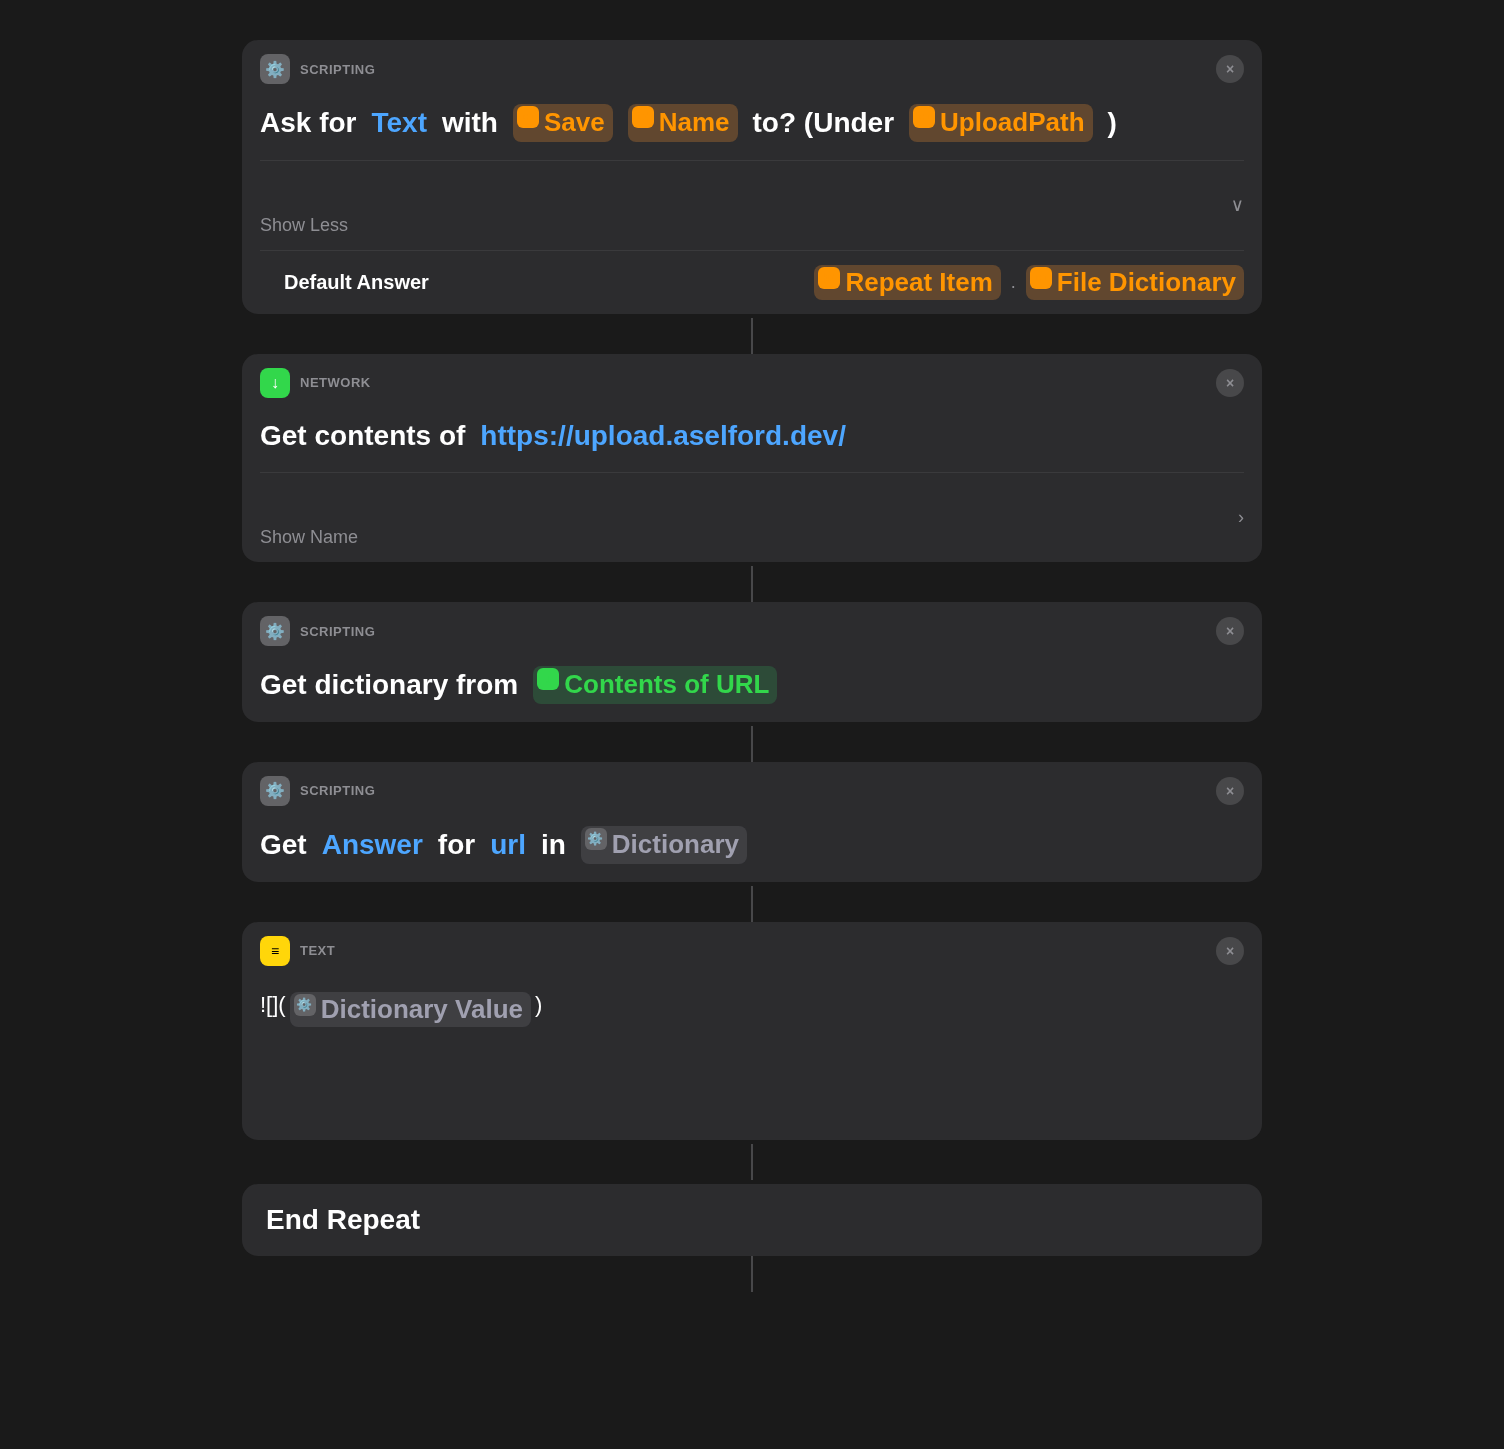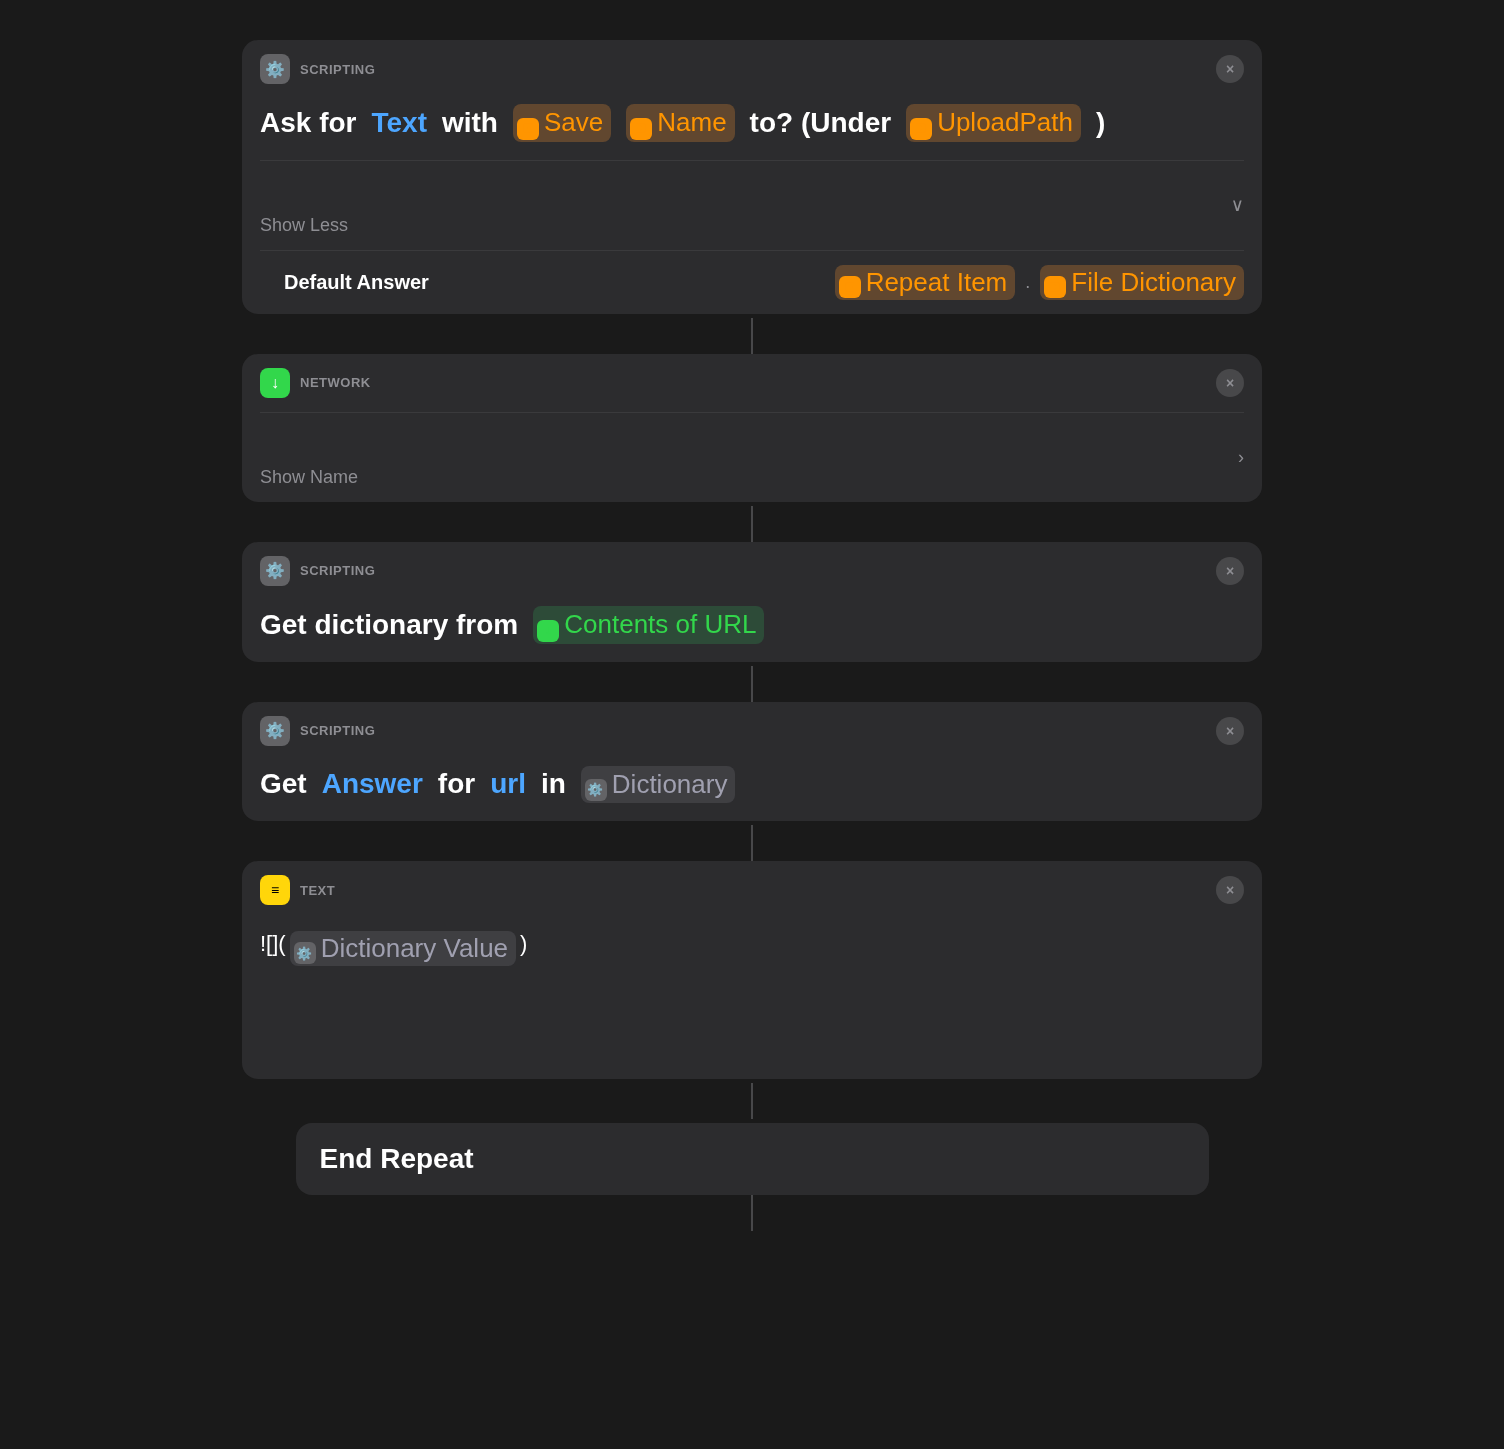--- a/index.html
+++ b/index.html
@@ -80,26 +80,26 @@
     .text-blue {
       color: #4da6ff;
     }
 
     .text-white {
       color: #ffffff;
     }
 
     .token {
       display: inline-flex;
-      align-items: flex-end;
+      align-items: flex-start;
       gap: 5px;
       border-radius: 8px;
       padding: 2px 8px 2px 4px;
       font-size: 26px;
-      font-weight: 400;
+      font-weight: 700;
     }
 
     .token-orange {
       background: rgba(255, 150, 50, 0.25);
       color: #ff9500;
     }
 
     .token-green {
       background: rgba(50, 200, 100, 0.2);
       color: #32d74b;
@@ -212,21 +212,21 @@
       font-size: 14px;
     }
 
     .url-link {
       color: #4da6ff;
       font-size: 28px;
       font-weight: 600;
     }
 
     .end-repeat-card {
-      width: 913px;
+      width: 1020px;
       background: #2c2c2e;
       border-radius: 16px;
       padding: 20px 24px;
       margin-top: 4px;
     }
 
     .end-repeat-text {
       font-size: 28px;
       font-weight: 700;
       color: #ffffff;
@@ -307,20 +307,26 @@
   </div>
 
   <div class="connector"></div>
 
   <div class="card">
     <div class="card-header">
       <div class="icon-network">↓</div>
       <span class="category-label">NETWORK</span>
       <div class="close-btn">
         <span>×</span>
+      </div>
+    </div>
+    <div class="card-body">
+      <div class="card-action-text">
+        <span class="text-white">Get contents of</span>
+        <span class="url-link">https://upload.aselford.dev/</span>
       </div>
     </div>
     <div class="divider"></div>
     <div class="card-footer">
       <span class="show-more">Show Name</span>
       <span class="chevron-icon">›</span>
     </div>
   </div>
 
   <div class="connector"></div>

